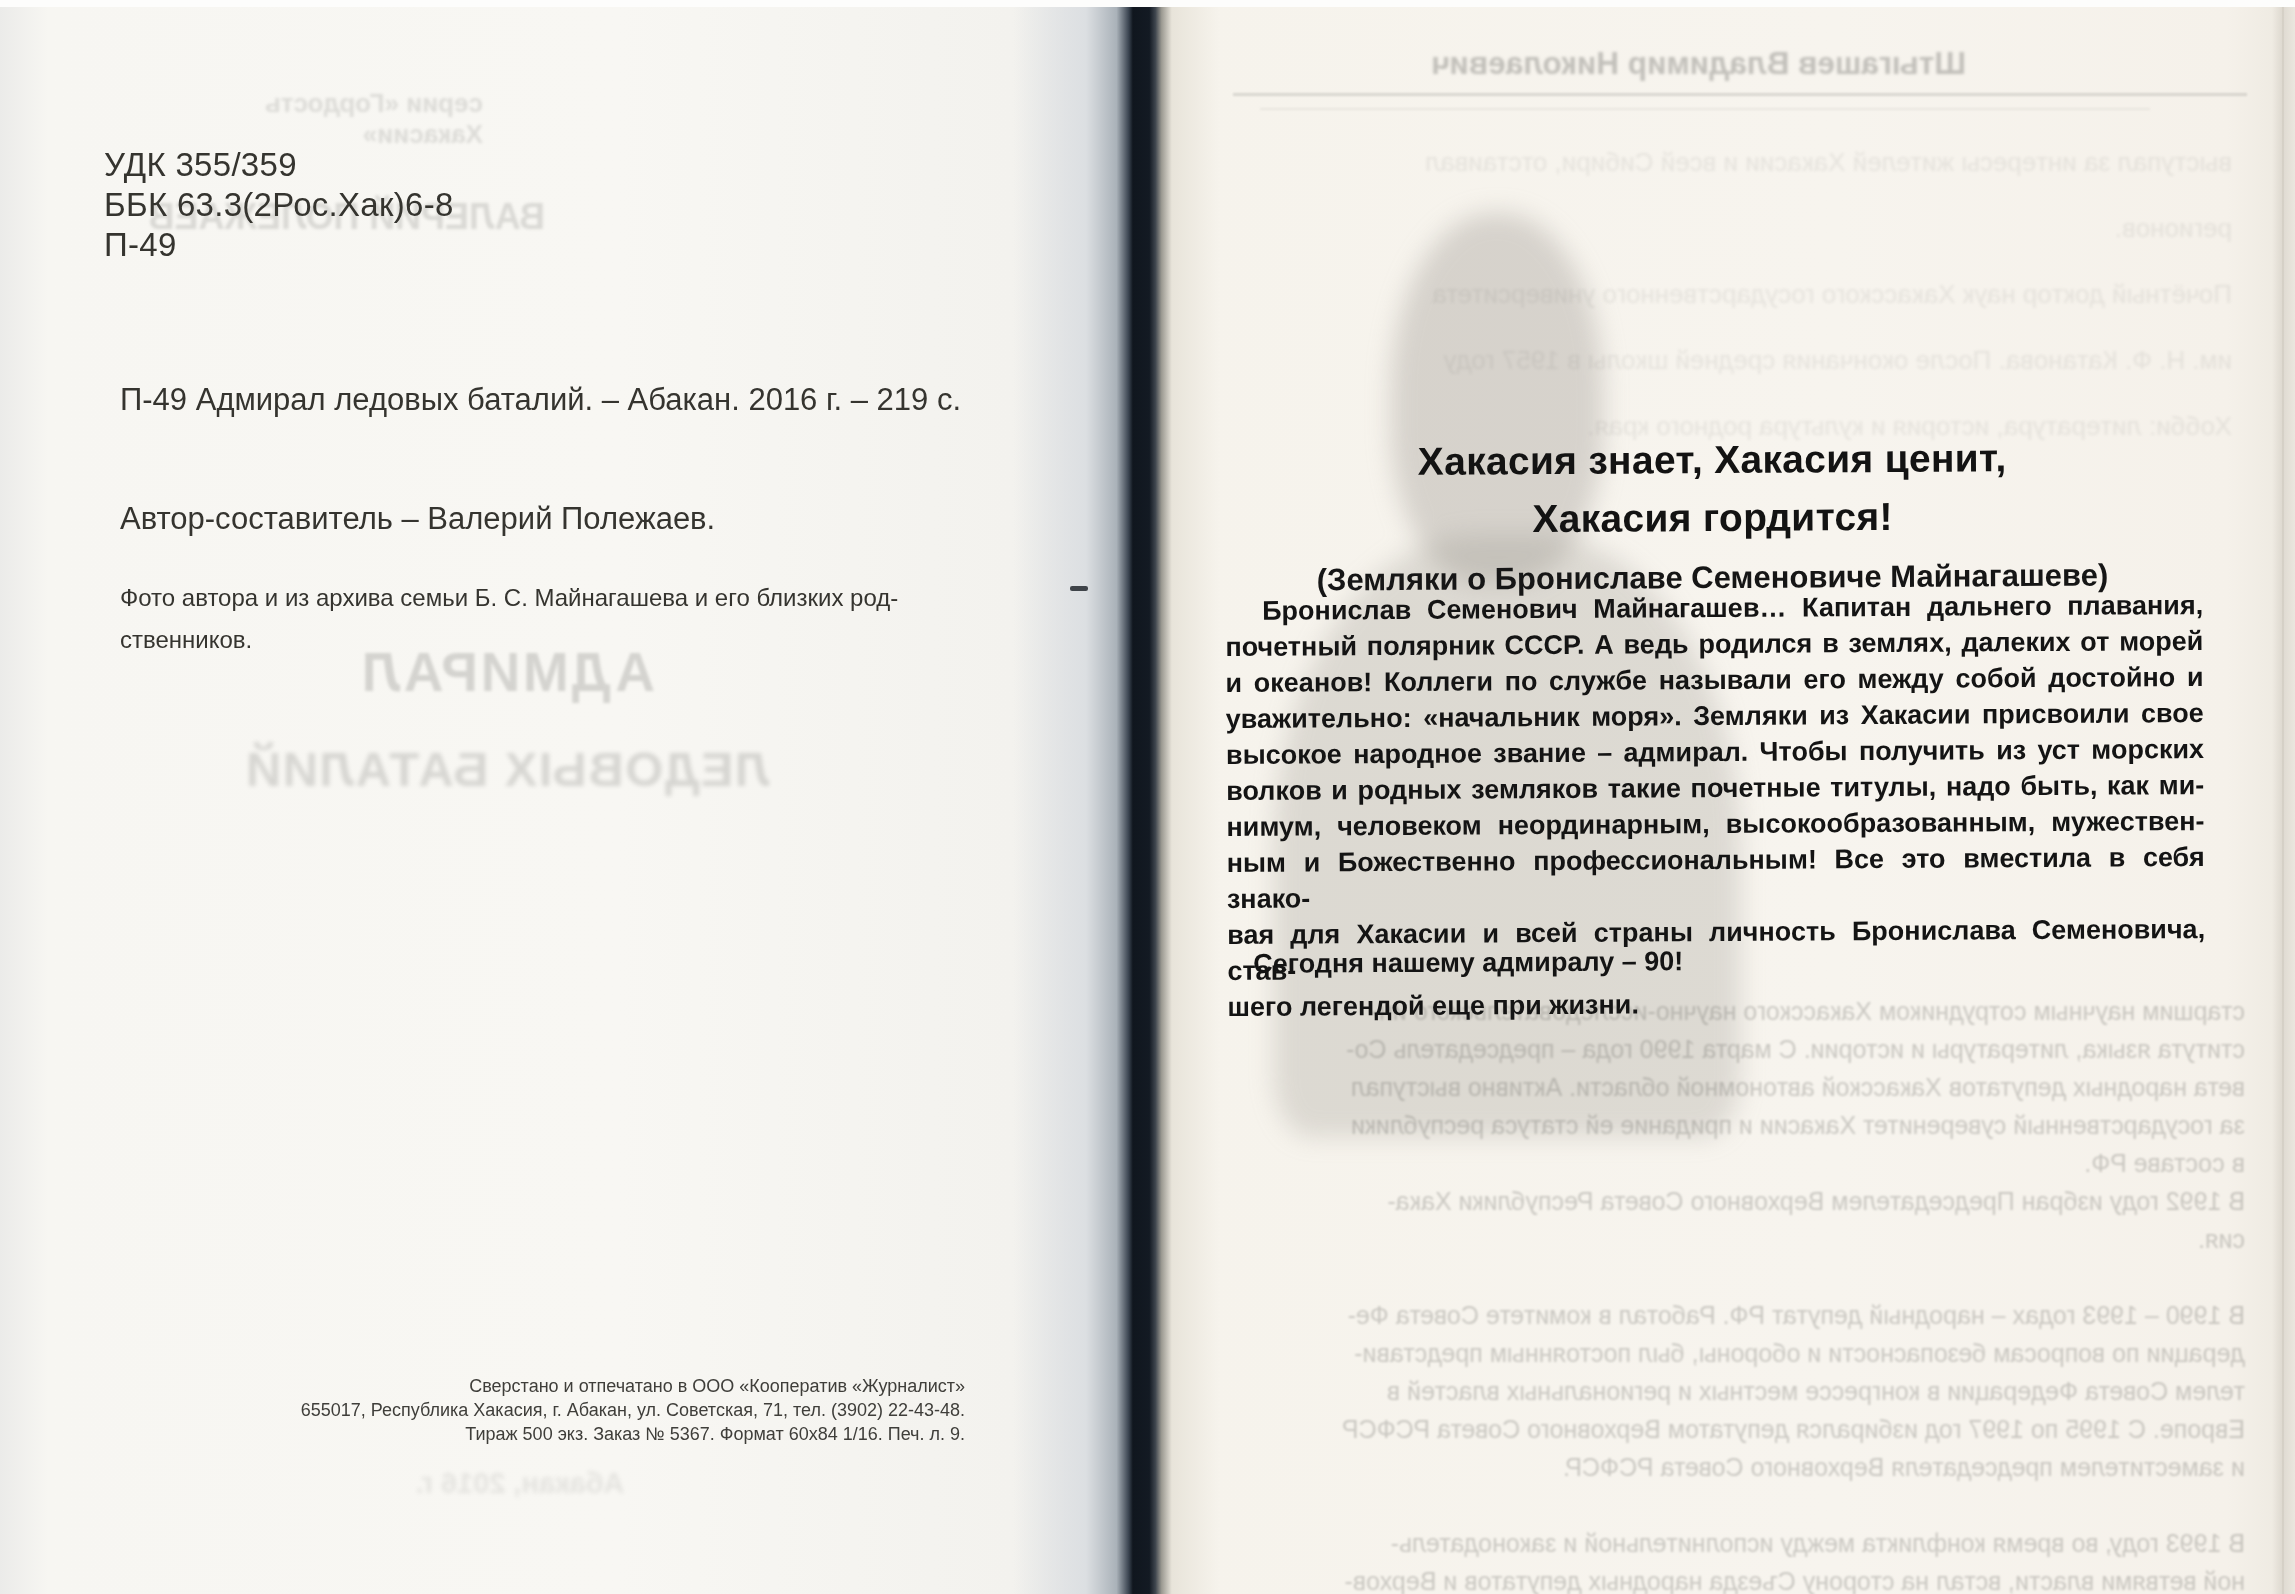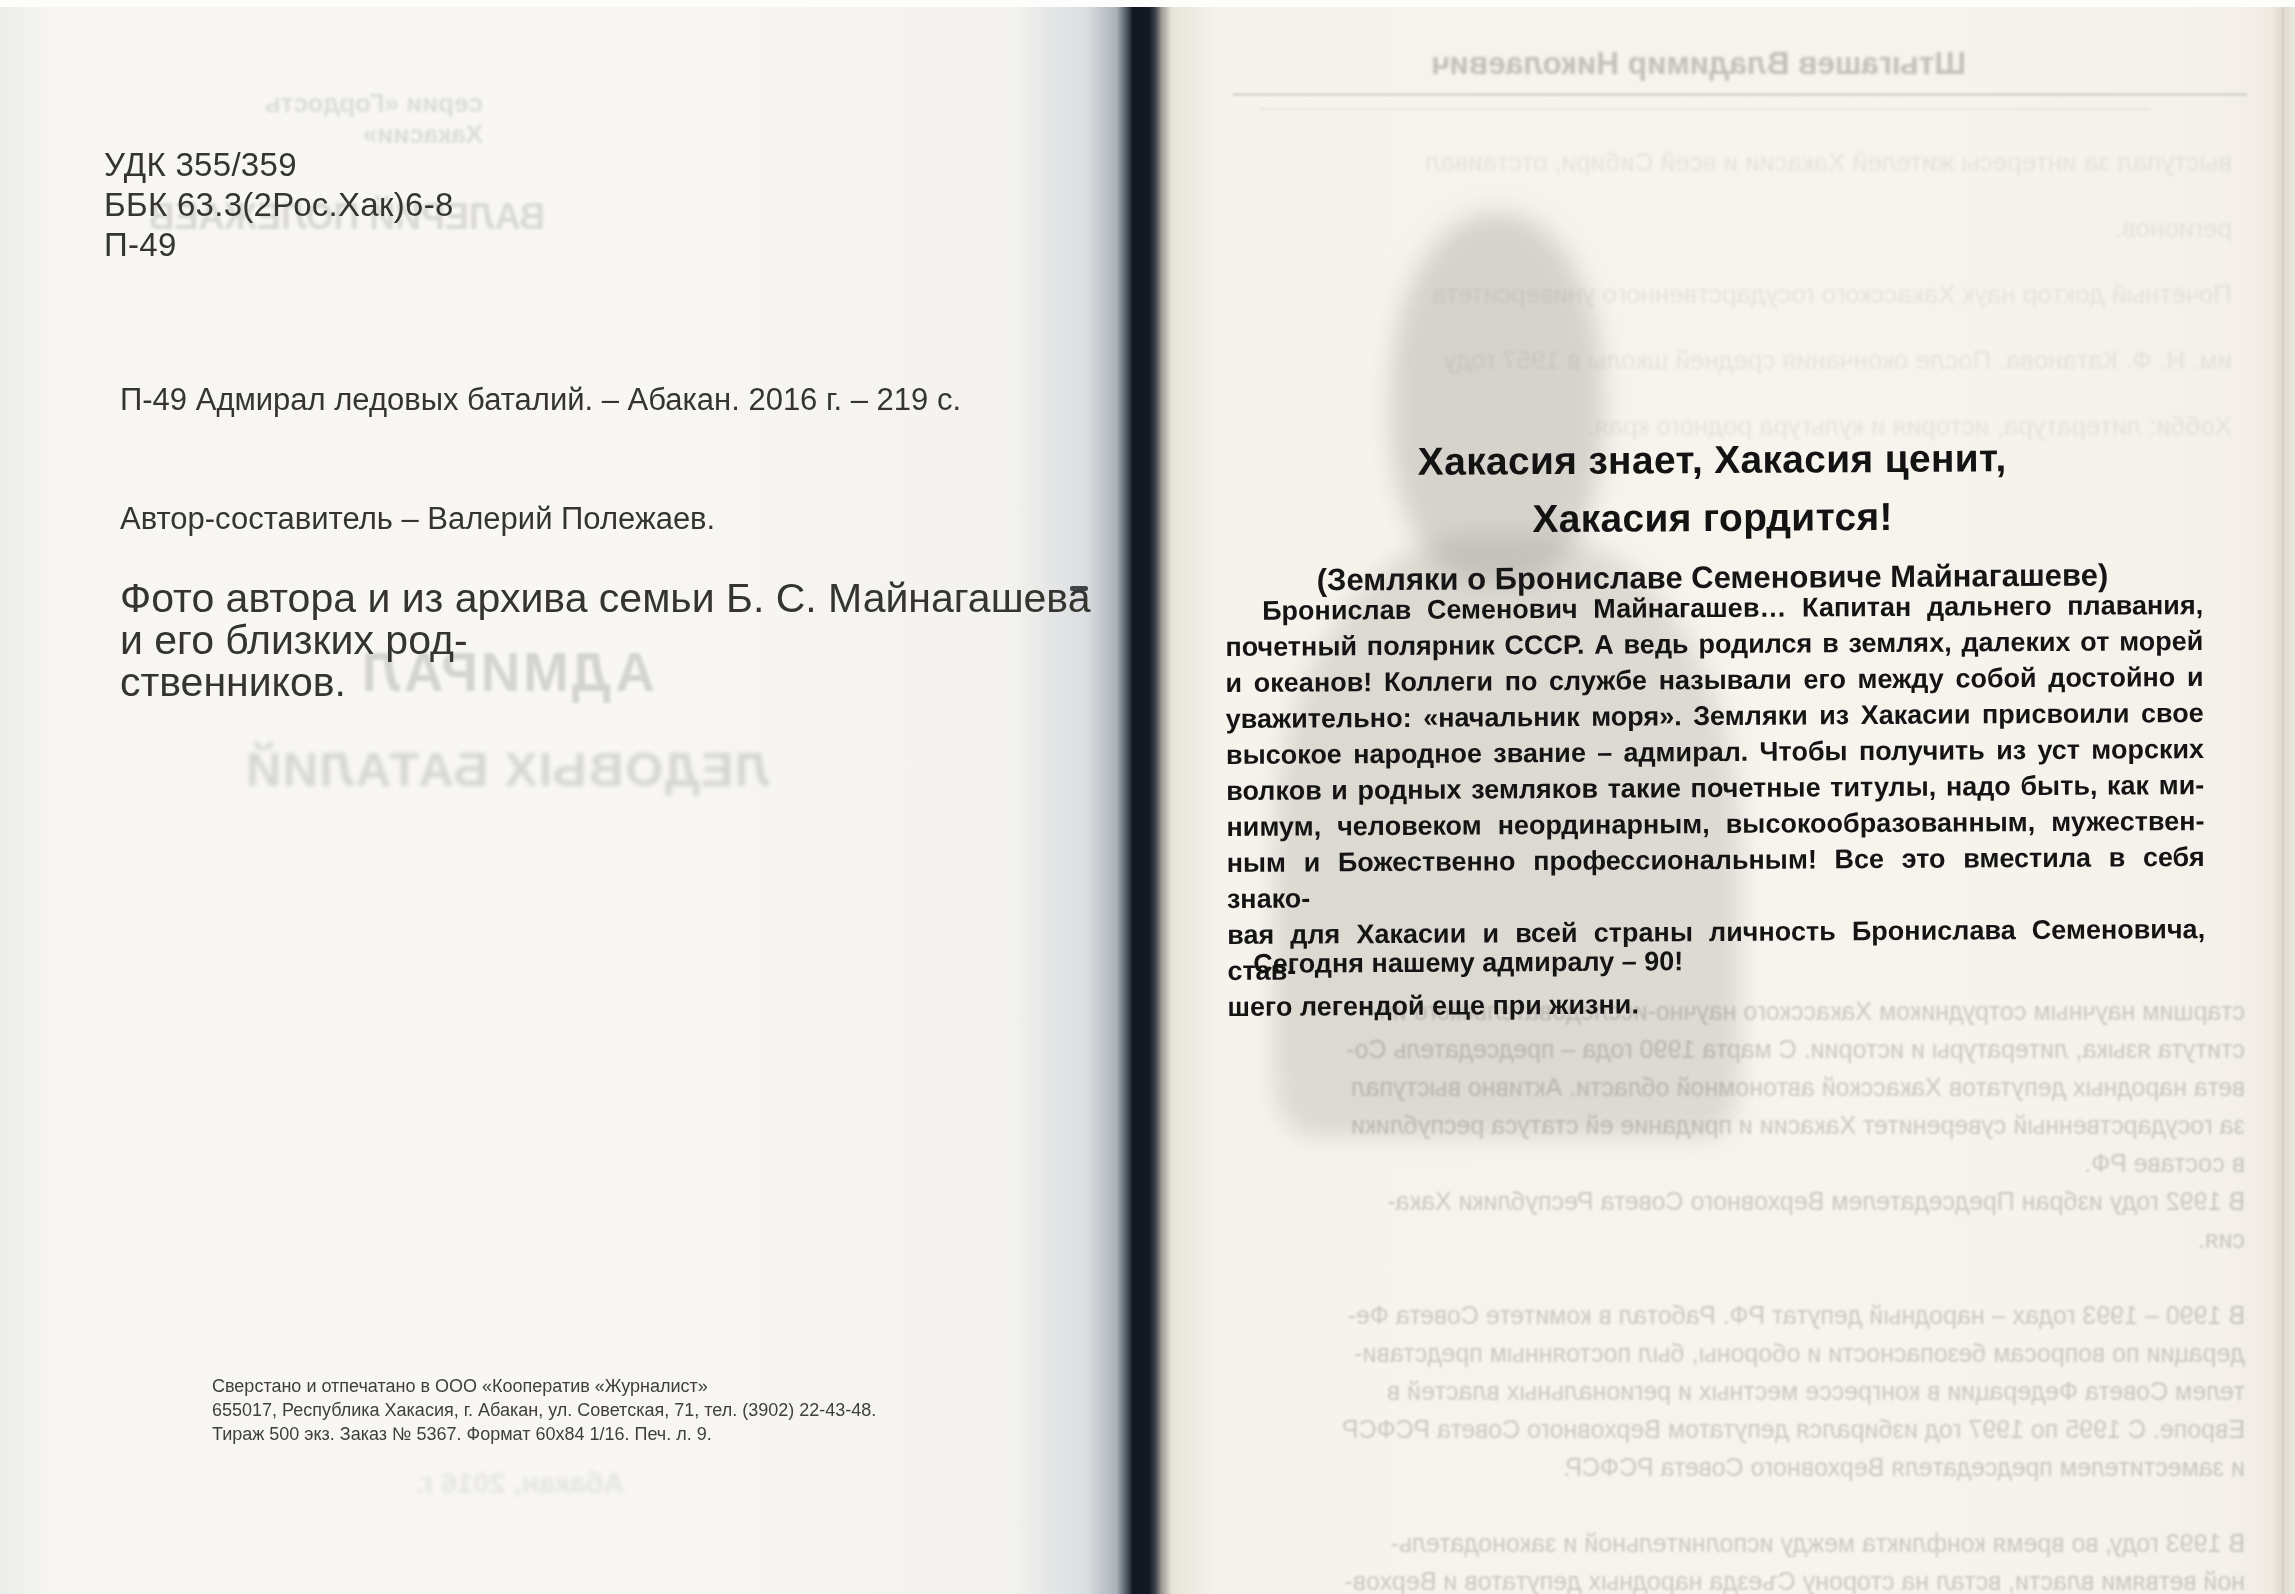--- a/index.html
+++ b/index.html
@@ -36,22 +36,22 @@
     background:linear-gradient(90deg,rgba(238,234,226,0) 0,#ded9d0 45%,#ebe7df 100%);
   }
   .edge-line-right{left:2282px;top:0;width:2.1px;height:1594px;background:#cfc9bf;opacity:.6;}
   .scan-top{left:0;top:0;width:2295px;height:6.8px;background:#fdfdfc;}
   .gutter-dash{left:1070px;top:586px;width:18px;height:4.8px;background:#23282e;border-radius:2.1px;opacity:.85;}
 
   
   .udk-block{left:104px;top:113px;font-size:33px;line-height:40px;letter-spacing:0.3px;margin-top:32px;}
   .biblio{left:120px;top:382px;font-size:31px;}
   .author-line{left:120px;top:501px;font-size:31px;}
-  .photo-credit{left:120px;top:577px;width:993px;font-size:41px;line-height:42px;}
-  .imprint{left:212px;top:1374px;width:753px;font-size:18px;line-height:24px;text-align:left;color:#3f3e3a;}
+  .photo-credit{left:120px;top:577px;width:993px;font-size:24px;line-height:42px;}
+  .imprint{left:212px;top:1374px;width:753px;font-size:18px;line-height:24px;text-align:right;color:#3f3e3a;}
 
   
   .st{transform:scaleX(-1);color:#70706c;}
   .st-series{left:147px;top:88px;width:336px;font-size:26px;font-weight:700;opacity:.20;filter:blur(1.5px);}
   .st-author{left:144px;top:196px;width:401px;font-size:36px;font-weight:700;opacity:.22;filter:blur(1.6px);}
   .st-title1{left:247px;top:640px;width:520px;font-size:55px;font-weight:700;text-align:center;opacity:.26;filter:blur(1.8px);letter-spacing:2.7px;}
   .st-title2{left:226px;top:741px;width:562px;font-size:49px;font-weight:700;text-align:center;opacity:.24;filter:blur(1.9px);letter-spacing:1.4px;}
   .st-abakan{left:342px;top:1467px;width:356px;font-size:29px;font-weight:700;text-align:center;opacity:.14;filter:blur(2.1px);}
 
   .st-rp-head{left:1274px;top:45px;width:849px;font-size:31.5px;font-weight:700;text-align:center;opacity:.34;filter:blur(1.4px);color:#5c5c58;}

